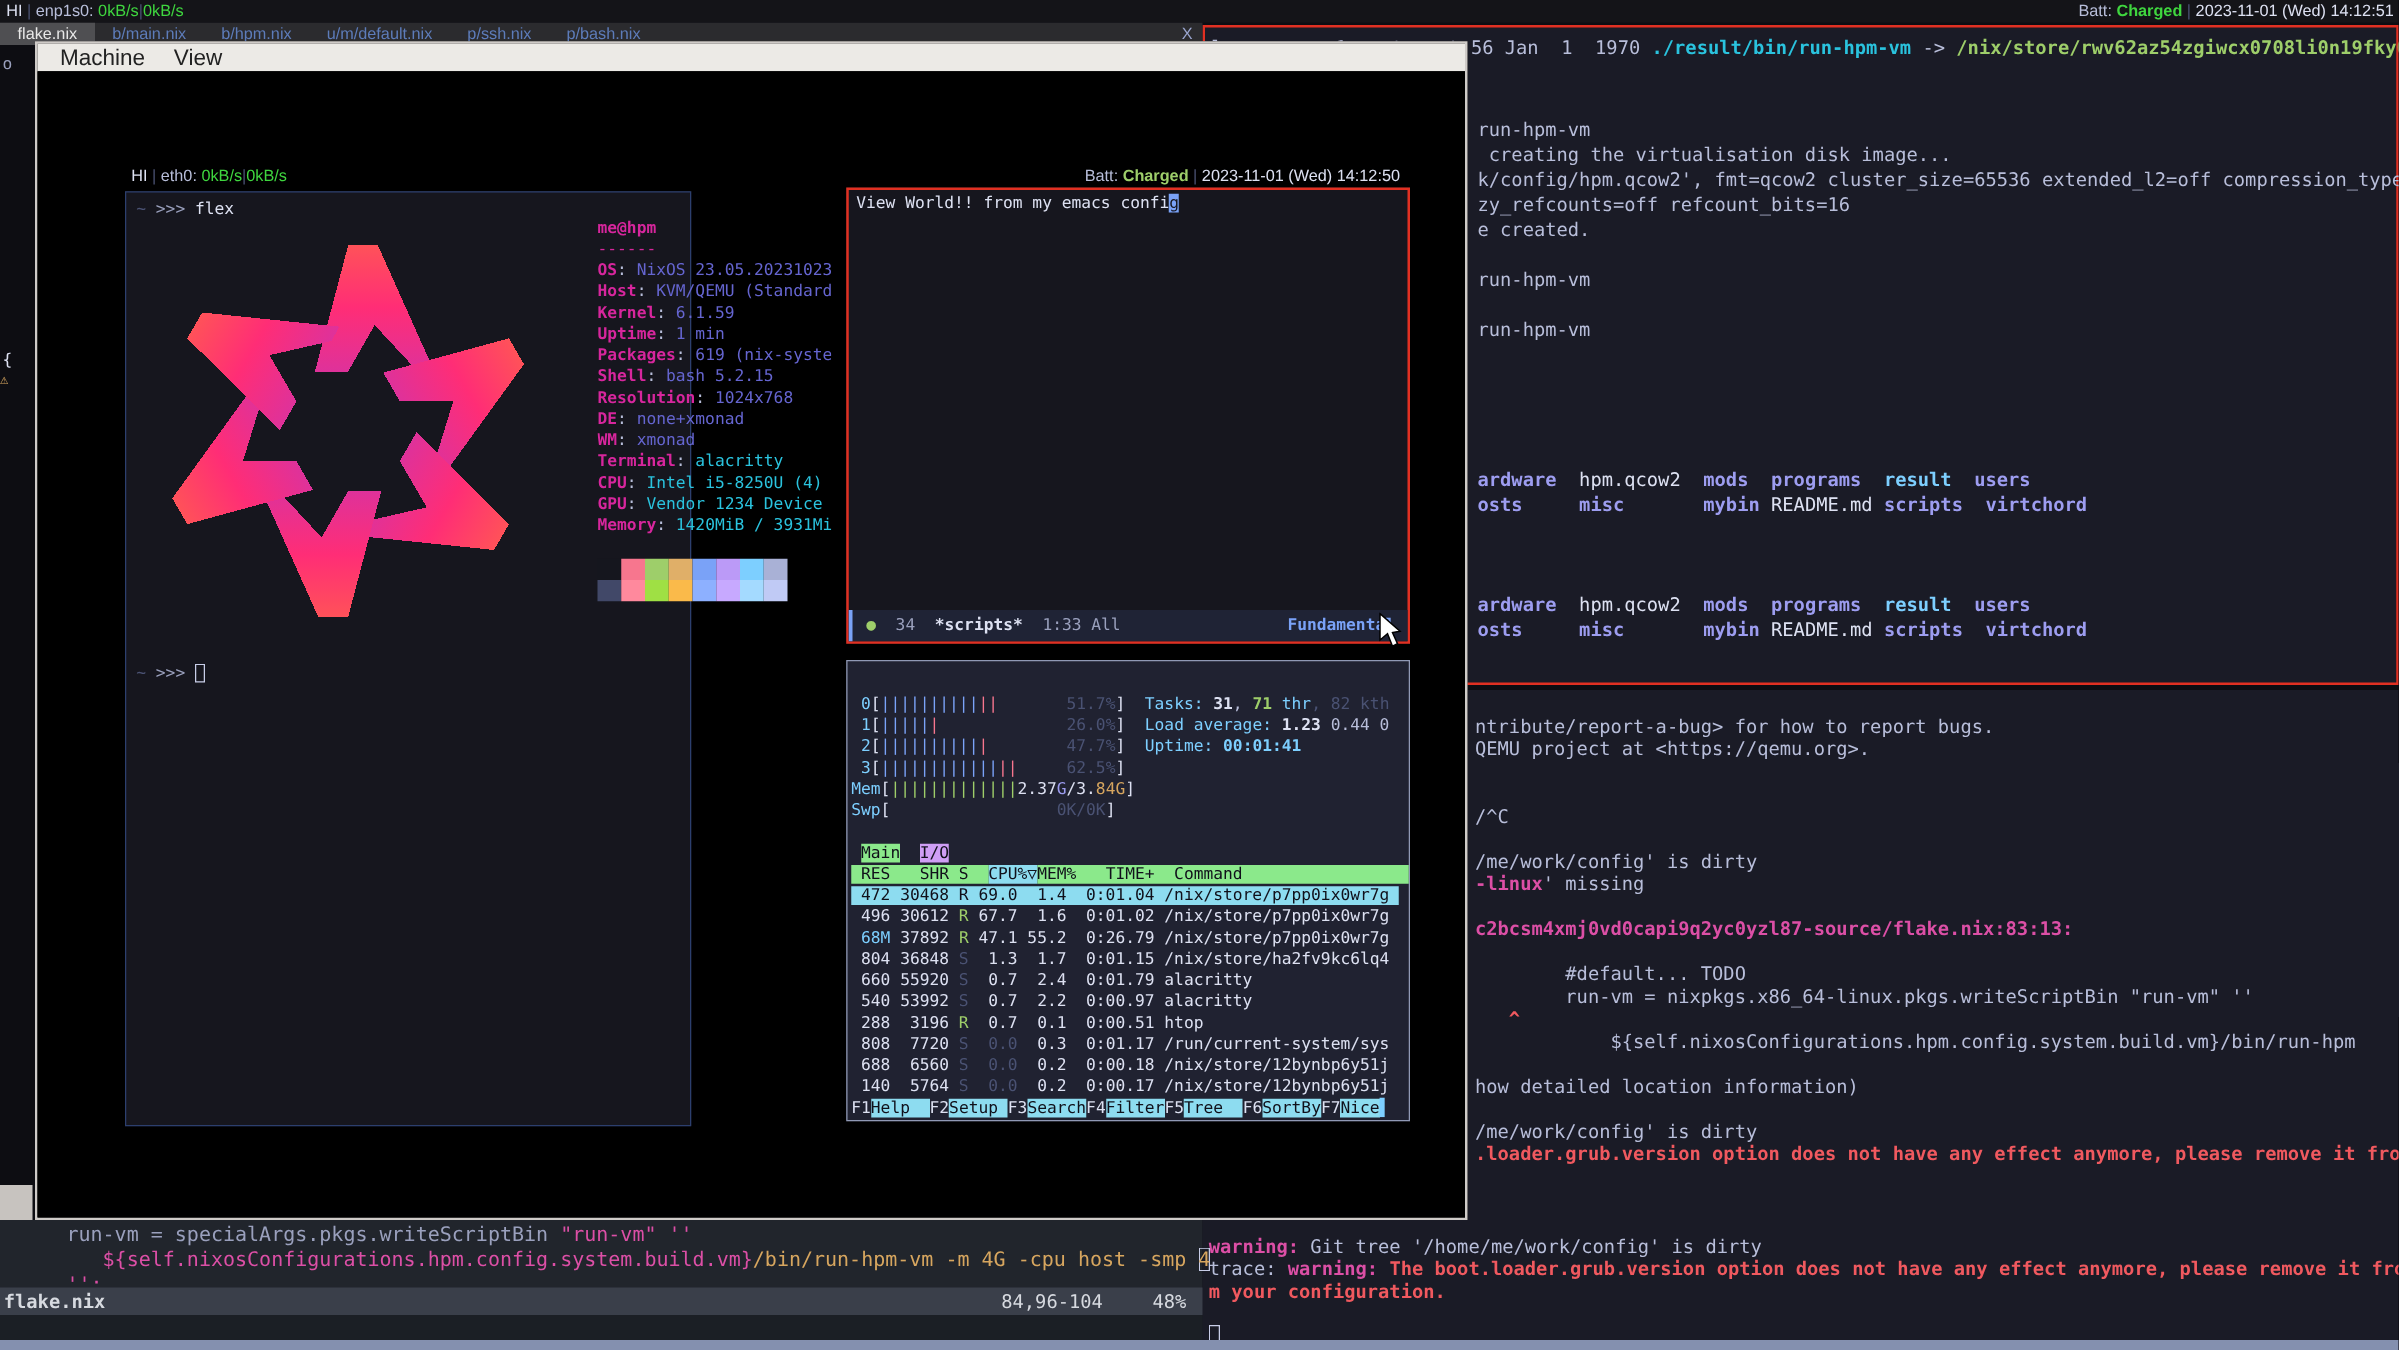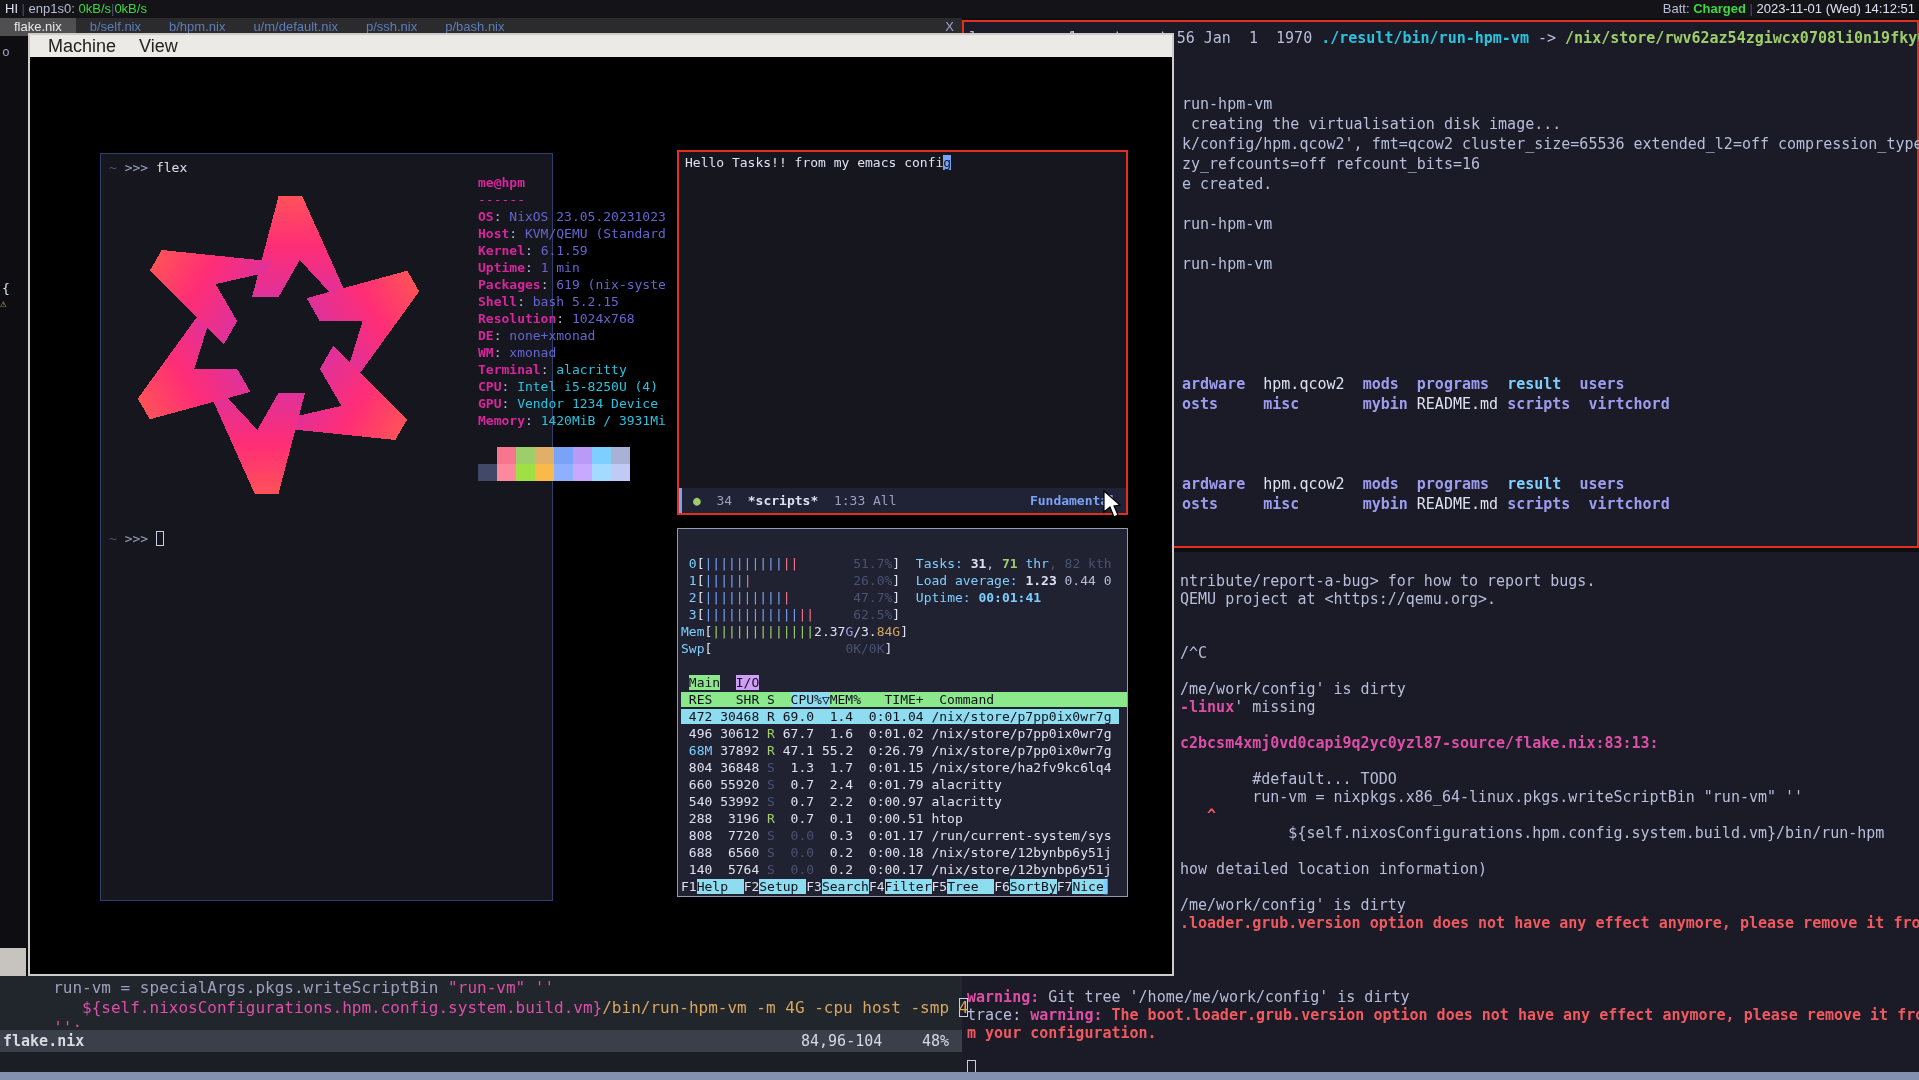--- a/index.html
+++ b/index.html
@@ -86,21 +86,21 @@
 <div class="screen">
 
   <div class="topbar">
     <div class="tb-left"><span class="c-wht">HI</span><span class="c-dim"> | </span><span class="c-fg">enp1s0: </span><span class="c-lim">0kB/s</span><span class="c-dim">|</span><span class="c-lim">0kB/s</span></div>
     <div class="tb-right"><span class="c-fg">Batt: </span><span class="c-lim c-b">Charged</span><span class="c-dim"> | </span><span class="c-wht">2023-11-01 (Wed) 14:12:51</span></div>
   </div>
 
   <div class="tabbar">
     <div class="tabs">
         <span class="tab active">flake.nix</span>
-        <span class="tab">b/self.nix</span>
+        <span class="tab">b/main.nix</span>
         <span class="tab">b/hpm.nix</span>
         <span class="tab">u/m/default.nix</span>
         <span class="tab">p/ssh.nix</span>
         <span class="tab">p/bash.nix</span>
       </div>
     <span class="tab-close">X</span>
   </div>
 
   <div class="term term-top">
     <div class="lines lh20" style="left:5px;top:6px"><div class="tl"><span class="c-fg">lrwxrwxrwx 1 root root 56 Jan  1  1970 </span><span class="c-tea c-b">./result/bin/run-hpm-vm</span><span class="c-fg"> -&gt; </span><span class="c-grn c-b">/nix/store/rwv62az54zgiwcx0708li0n19fky0</span></div></div>
@@ -127,20 +127,24 @@
   <span class="edge-glyph c-yel" style="left:0px;top:297px;font-size:11px">⚠</span>
   <div class="scroll-nub"></div>
 
   <div class="qemu">
     <div class="qemu-menubar">
       <span>Machine</span>
       <span>View</span>
     </div>
     <div class="qemu-screen">
 
+      <div class="gbar">
+        <div class="gbar-left"><span class="c-wht">HI</span><span class="c-dim"> | </span><span class="c-fg">eth0: </span><span class="c-lim">0kB/s</span><span class="c-dim">|</span><span class="c-lim">0kB/s</span></div>
+        <div class="gbar-right"><span class="c-fg">Batt: </span><span class="c-grn c-b">Charged</span><span class="c-dim"> | </span><span class="c-wht">2023-11-01 (Wed) 14:12:50</span></div>
+      </div>
 
       <div class="gpane left-pane">
         <div class="gprompt" style="left:8px;top:6px"><span class="c-dim">~ </span><span class="c-gry">&gt;&gt;&gt; </span><span class="c-wht">flex</span></div>
 
         <svg class="nixlogo" width="345" height="332" viewBox="-130 -125 260 250" shape-rendering="crispEdges">
           <defs>
             <linearGradient id="nixg" x1="0" y1="-125" x2="0" y2="125" gradientUnits="userSpaceOnUse">
               <stop offset="0" stop-color="#ff9a1f"></stop>
               <stop offset="0.45" stop-color="#ff2d76"></stop>
               <stop offset="1" stop-color="#8b3df7"></stop>
@@ -175,21 +179,21 @@
             <span class="pal" style="background: rgb(250, 186, 74);"></span>
             <span class="pal" style="background: rgb(141, 176, 255);"></span>
             <span class="pal" style="background: rgb(199, 169, 255);"></span>
             <span class="pal" style="background: rgb(164, 218, 255);"></span>
             <span class="pal" style="background: rgb(192, 202, 245);"></span>
           </div>
         <div class="gprompt" style="left:8px;top:377px"><span class="c-dim">~ </span><span class="c-gry">&gt;&gt;&gt; </span><span class="c-box"> </span></div>
       </div>
 
       <div class="gpane emacs-pane">
-        <div class="ebuf"><span class="c-wht">Hello Tasks!! from my emacs confi</span><span class="c-cur">g</span></div>
+        <div class="ebuf"><span class="c-wht">View World!! from my emacs confi</span><span class="c-cur">g</span></div>
         <div class="emodeline">
           <span class="eml-left"><span class="c-grn">●</span><span class="c-gry">  34  </span><span class="c-wht c-b">*scripts*</span><span class="c-gry">  1:33 All</span></span>
           <span class="eml-right">Fundamental</span>
         </div>
       </div>
 
       <div class="gpane htop-pane">
         <div class="lines lh17" style="left:3px;top:26px"><div class="tl"><span class="c-cyn"> 0</span><span class="c-wht">[</span><span class="c-blu">||||||||||</span><span class="c-red">||</span><span class="c-fg">       </span><span class="c-dim">51.7%</span><span class="c-wht">]</span><span class="c-cyn">  Tasks: </span><span class="c-wht c-b">31</span><span class="c-fg">, </span><span class="c-grn c-b">71</span><span class="c-cyn"> thr</span><span class="c-dim">, 82 kth</span></div><div class="tl"><span class="c-cyn"> 1</span><span class="c-wht">[</span><span class="c-blu">|||||</span><span class="c-red">|</span><span class="c-fg">             </span><span class="c-dim">26.0%</span><span class="c-wht">]</span><span class="c-cyn">  Load average: </span><span class="c-wht c-b">1.23 </span><span class="c-fg">0.44 0</span></div><div class="tl"><span class="c-cyn"> 2</span><span class="c-wht">[</span><span class="c-blu">||||||||||</span><span class="c-red">|</span><span class="c-fg">        </span><span class="c-dim">47.7%</span><span class="c-wht">]</span><span class="c-cyn">  Uptime: </span><span class="c-cyn c-b">00:01:41</span></div><div class="tl"><span class="c-cyn"> 3</span><span class="c-wht">[</span><span class="c-blu">||||||||||||</span><span class="c-red">||</span><span class="c-fg">     </span><span class="c-dim">62.5%</span><span class="c-wht">]</span></div><div class="tl"><span class="c-cyn">Mem</span><span class="c-wht">[</span><span class="c-grn">|||||||||||||</span><span class="c-wht">2.37</span><span class="c-pur">G</span><span class="c-wht">/3.</span><span class="c-yel">84G</span><span class="c-wht">]</span></div><div class="tl"><span class="c-cyn">Swp</span><span class="c-wht">[</span><span class="c-fg">                 </span><span class="c-dim">0K/0K</span><span class="c-wht">]</span></div><div class="tl">&nbsp;</div><div class="tl"><span class="c-fg"> </span><span class="c-tabm">Main</span><span class="c-fg">  </span><span class="c-tabi">I/O</span></div><div class="tl"><span class="c-hdr"> RES   SHR S  </span><span class="c-srt">CPU%▽</span><span class="c-hdr">MEM%   TIME+  Command                 </span></div><div class="tl"><span class="c-sel"> 472 30468 R 69.0  1.4  0:01.04 /nix/store/p7pp0ix0wr7g </span></div><div class="tl"><span class="c-wht"> 496 30612 </span><span class="c-grn">R</span><span class="c-wht"> 67.7  1.6  0:01.02 /nix/store/p7pp0ix0wr7g</span></div><div class="tl"><span class="c-cyn"> 68M</span><span class="c-wht"> 37892 </span><span class="c-grn">R</span><span class="c-wht"> 47.1 55.2  0:26.79 /nix/store/p7pp0ix0wr7g</span></div><div class="tl"><span class="c-wht"> 804 36848 </span><span class="c-dim">S</span><span class="c-wht">  1.3  1.7  0:01.15 /nix/store/ha2fv9kc6lq4</span></div><div class="tl"><span class="c-wht"> 660 55920 </span><span class="c-dim">S</span><span class="c-wht">  0.7  2.4  0:01.79 alacritty</span></div><div class="tl"><span class="c-wht"> 540 53992 </span><span class="c-dim">S</span><span class="c-wht">  0.7  2.2  0:00.97 alacritty</span></div><div class="tl"><span class="c-wht"> 288  3196 </span><span class="c-grn">R</span><span class="c-wht">  0.7  0.1  0:00.51 htop</span></div><div class="tl"><span class="c-wht"> 808  7720 </span><span class="c-dim">S</span><span class="c-wht">  </span><span class="c-dim">0.0</span><span class="c-wht">  0.3  0:01.17 /run/current-system/sys</span></div><div class="tl"><span class="c-wht"> 688  6560 </span><span class="c-dim">S</span><span class="c-wht">  </span><span class="c-dim">0.0</span><span class="c-wht">  0.2  0:00.18 /nix/store/12bynbp6y51j</span></div><div class="tl"><span class="c-wht"> 140  5764 </span><span class="c-dim">S</span><span class="c-wht">  </span><span class="c-dim">0.0</span><span class="c-wht">  0.2  0:00.17 /nix/store/12bynbp6y51j</span></div><div class="tl"><span class="c-wht">F1</span><span class="c-fk">Help  </span><span class="c-wht">F2</span><span class="c-fk">Setup </span><span class="c-wht">F3</span><span class="c-fk">Search</span><span class="c-wht">F4</span><span class="c-fk">Filter</span><span class="c-wht">F5</span><span class="c-fk">Tree  </span><span class="c-wht">F6</span><span class="c-fk">SortBy</span><span class="c-wht">F7</span><span class="c-fk">Nice</span><span class="c-cyn">▌</span></div></div>
       </div>
 

